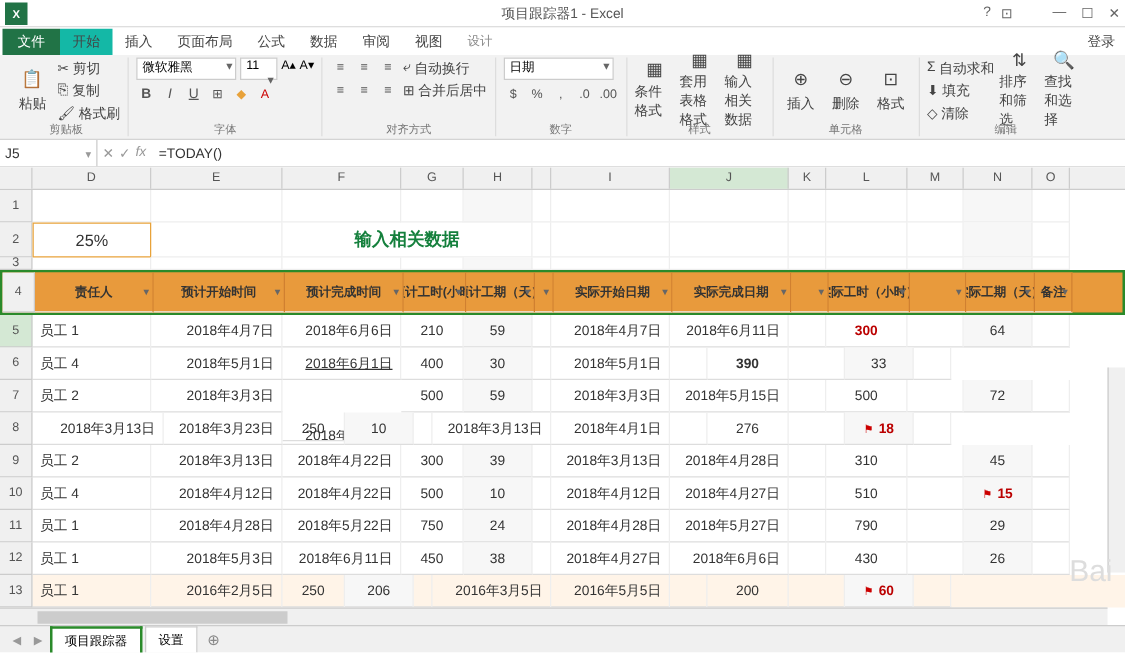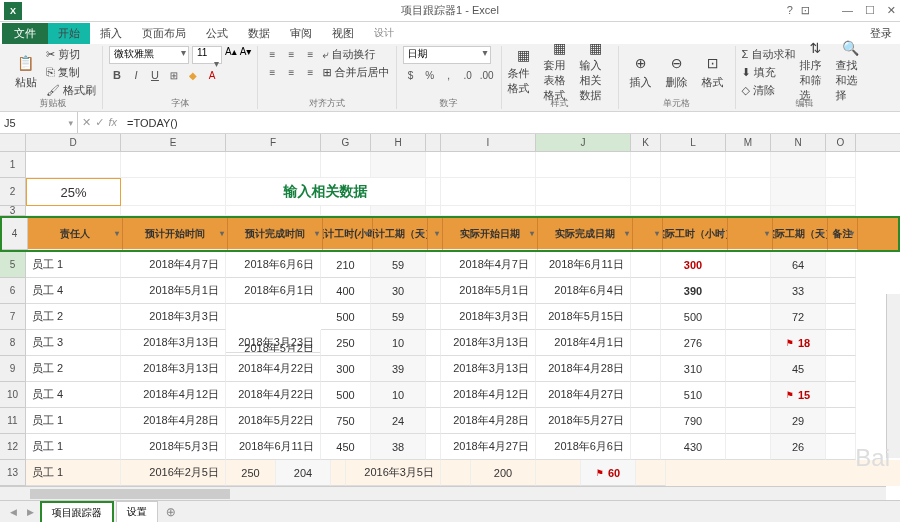--- a/index.html
+++ b/index.html
@@ -328,26 +328,25 @@
           <b style="color:#b00">300</b>
         </div>
         <div class="cell" style="width: 45px;"></div>
         <div class="cell col-H-bg center" style="width: 55px;">64</div>
         <div class="cell" style="width: 30px;"></div>
       </div>
       <div class="grid-row data-row">
         <div class="row-h">6</div>
         <div class="cell" style="width: 95px;">员工 4</div>
         <div class="cell num-col" style="width: 105px;">2018年5月1日</div>
-        <div class="cell num-col" style="width: 95px;">2018年6月1日</div>
+        <div class="cell num-col" style="width: 95px; text-decoration: underline;">2018年6月1日</div>
         <div class="cell center" style="width: 50px;">400</div>
         <div class="cell col-H-bg center" style="width: 55px;">30</div>
         <div class="cell" style="width: 15px;"></div>
         <div class="cell num-col" style="width: 95px;">2018年5月1日</div>
-        <div class="cell num-col" style="width: 95px;">2018年6月4日</div>
         <div class="cell" style="width: 30px;"></div>
         <div class="cell center" style="width: 65px; font-weight: bold;">390</div>
         <div class="cell" style="width: 45px;"></div>
         <div class="cell col-H-bg center" style="width: 55px;">33</div>
         <div class="cell" style="width: 30px;"></div>
       </div>
       <div class="grid-row data-row">
         <div class="row-h">7</div>
         <div class="cell" style="width: 95px;">员工 2</div>
         <div class="cell num-col" style="width: 105px;">2018年3月3日</div>
@@ -358,21 +357,20 @@
         <div class="cell num-col" style="width: 95px;">2018年3月3日</div>
         <div class="cell num-col" style="width: 95px; text-align: right;">2018年5月15日</div>
         <div class="cell" style="width: 30px;"></div>
         <div class="cell center" style="width: 65px;">500</div>
         <div class="cell" style="width: 45px;"></div>
         <div class="cell col-H-bg center" style="width: 55px;">72</div>
         <div class="cell" style="width: 30px;"></div>
       </div>
       <div class="grid-row data-row">
         <div class="row-h">8</div>
-        <div class="cell" style="width: 95px;">员工 3</div>
         <div class="cell num-col" style="width: 105px;">2018年3月13日</div>
         <div class="cell num-col" style="width: 95px;">2018年3月23日</div>
         <div class="cell center" style="width: 50px;">250</div>
         <div class="cell col-H-bg center" style="width: 55px;">10</div>
         <div class="cell" style="width: 15px;"></div>
         <div class="cell num-col" style="width: 95px;">2018年3月13日</div>
         <div class="cell num-col" style="width: 95px;">2018年4月1日</div>
         <div class="cell" style="width: 30px;"></div>
         <div class="cell center" style="width: 65px;">276</div>
         <div class="cell" style="width: 45px;"></div>
@@ -447,23 +445,24 @@
         <div class="cell center" style="width: 65px;">430</div>
         <div class="cell" style="width: 45px;"></div>
         <div class="cell col-H-bg center" style="width: 55px;">26</div>
         <div class="cell" style="width: 30px;"></div>
       </div>
       <div class="grid-row alt data-row">
         <div class="row-h">13</div>
         <div class="cell" style="width: 95px;">员工 1</div>
         <div class="cell num-col" style="width: 105px;">2016年2月5日</div>
         <div class="cell center" style="width: 50px;">250</div>
-        <div class="cell col-H-bg center" style="width: 55px;">204</div>
+        <div class="cell col-H-bg center" style="width: 55px;">206</div>
         <div class="cell" style="width: 15px;"></div>
         <div class="cell num-col" style="width: 95px;">2016年3月5日</div>
+        <div class="cell num-col" style="width: 95px;">2016年5月5日</div>
         <div class="cell" style="width: 30px;"></div>
         <div class="cell center" style="width: 65px;">200</div>
         <div class="cell" style="width: 45px;"></div>
         <div class="cell col-H-bg center" style="width: 55px;">
           <span class="flag">⚑</span>
           <b style="color:#b00">60</b>
         </div>
         <div class="cell" style="width: 30px;"></div>
       </div>
     </div>

